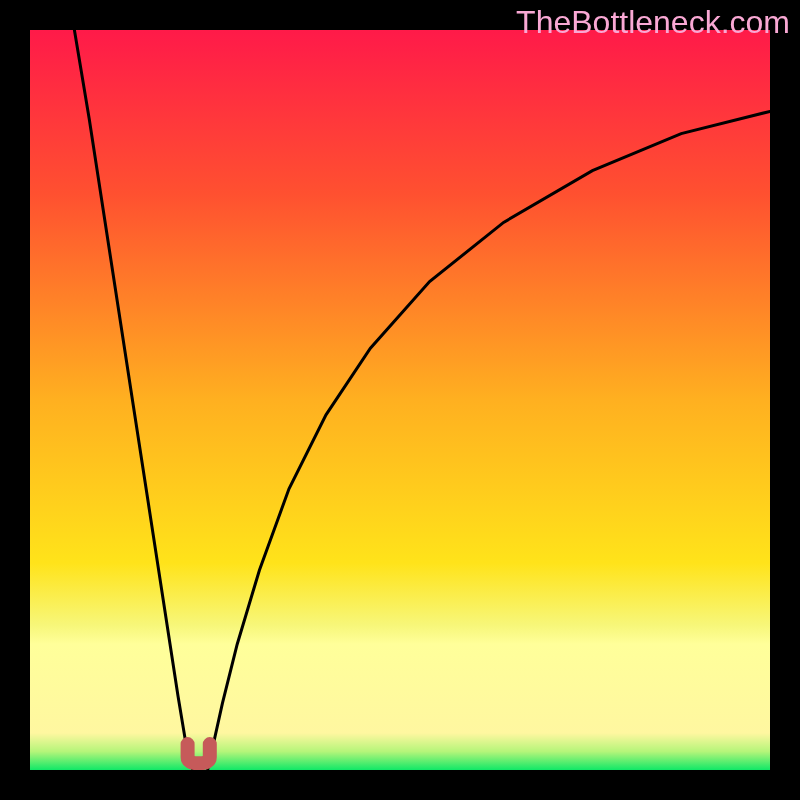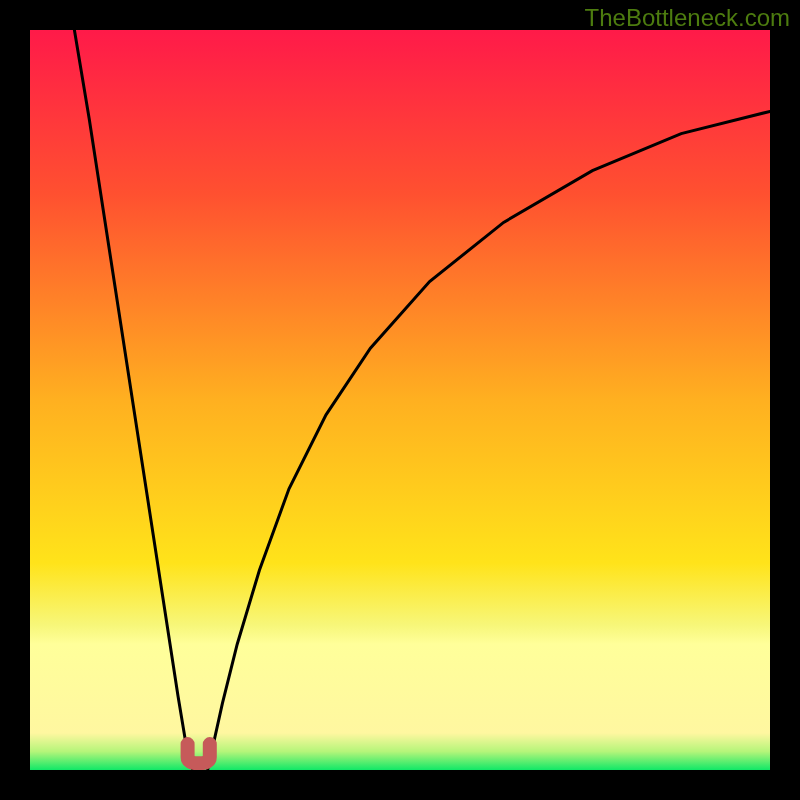--- a/index.html
+++ b/index.html
@@ -14,23 +14,23 @@
   .outer {
     position: relative;
     width: 800px;
     height: 800px;
     background: #000;
   }
   .watermark {
     position: absolute;
     top: 4px;
     right: 10px;
-    font-size: 24px;
+    font-size: 32px;
     font-weight: 400;
-    color: #4d7c0f;
+    color: #f9a8d4;
     letter-spacing: 0px;
     z-index: 20;
   }
   .plot {
     position: absolute;
     left: 30px;
     top: 30px;
     width: 740px;
     height: 740px;
     overflow: hidden;

